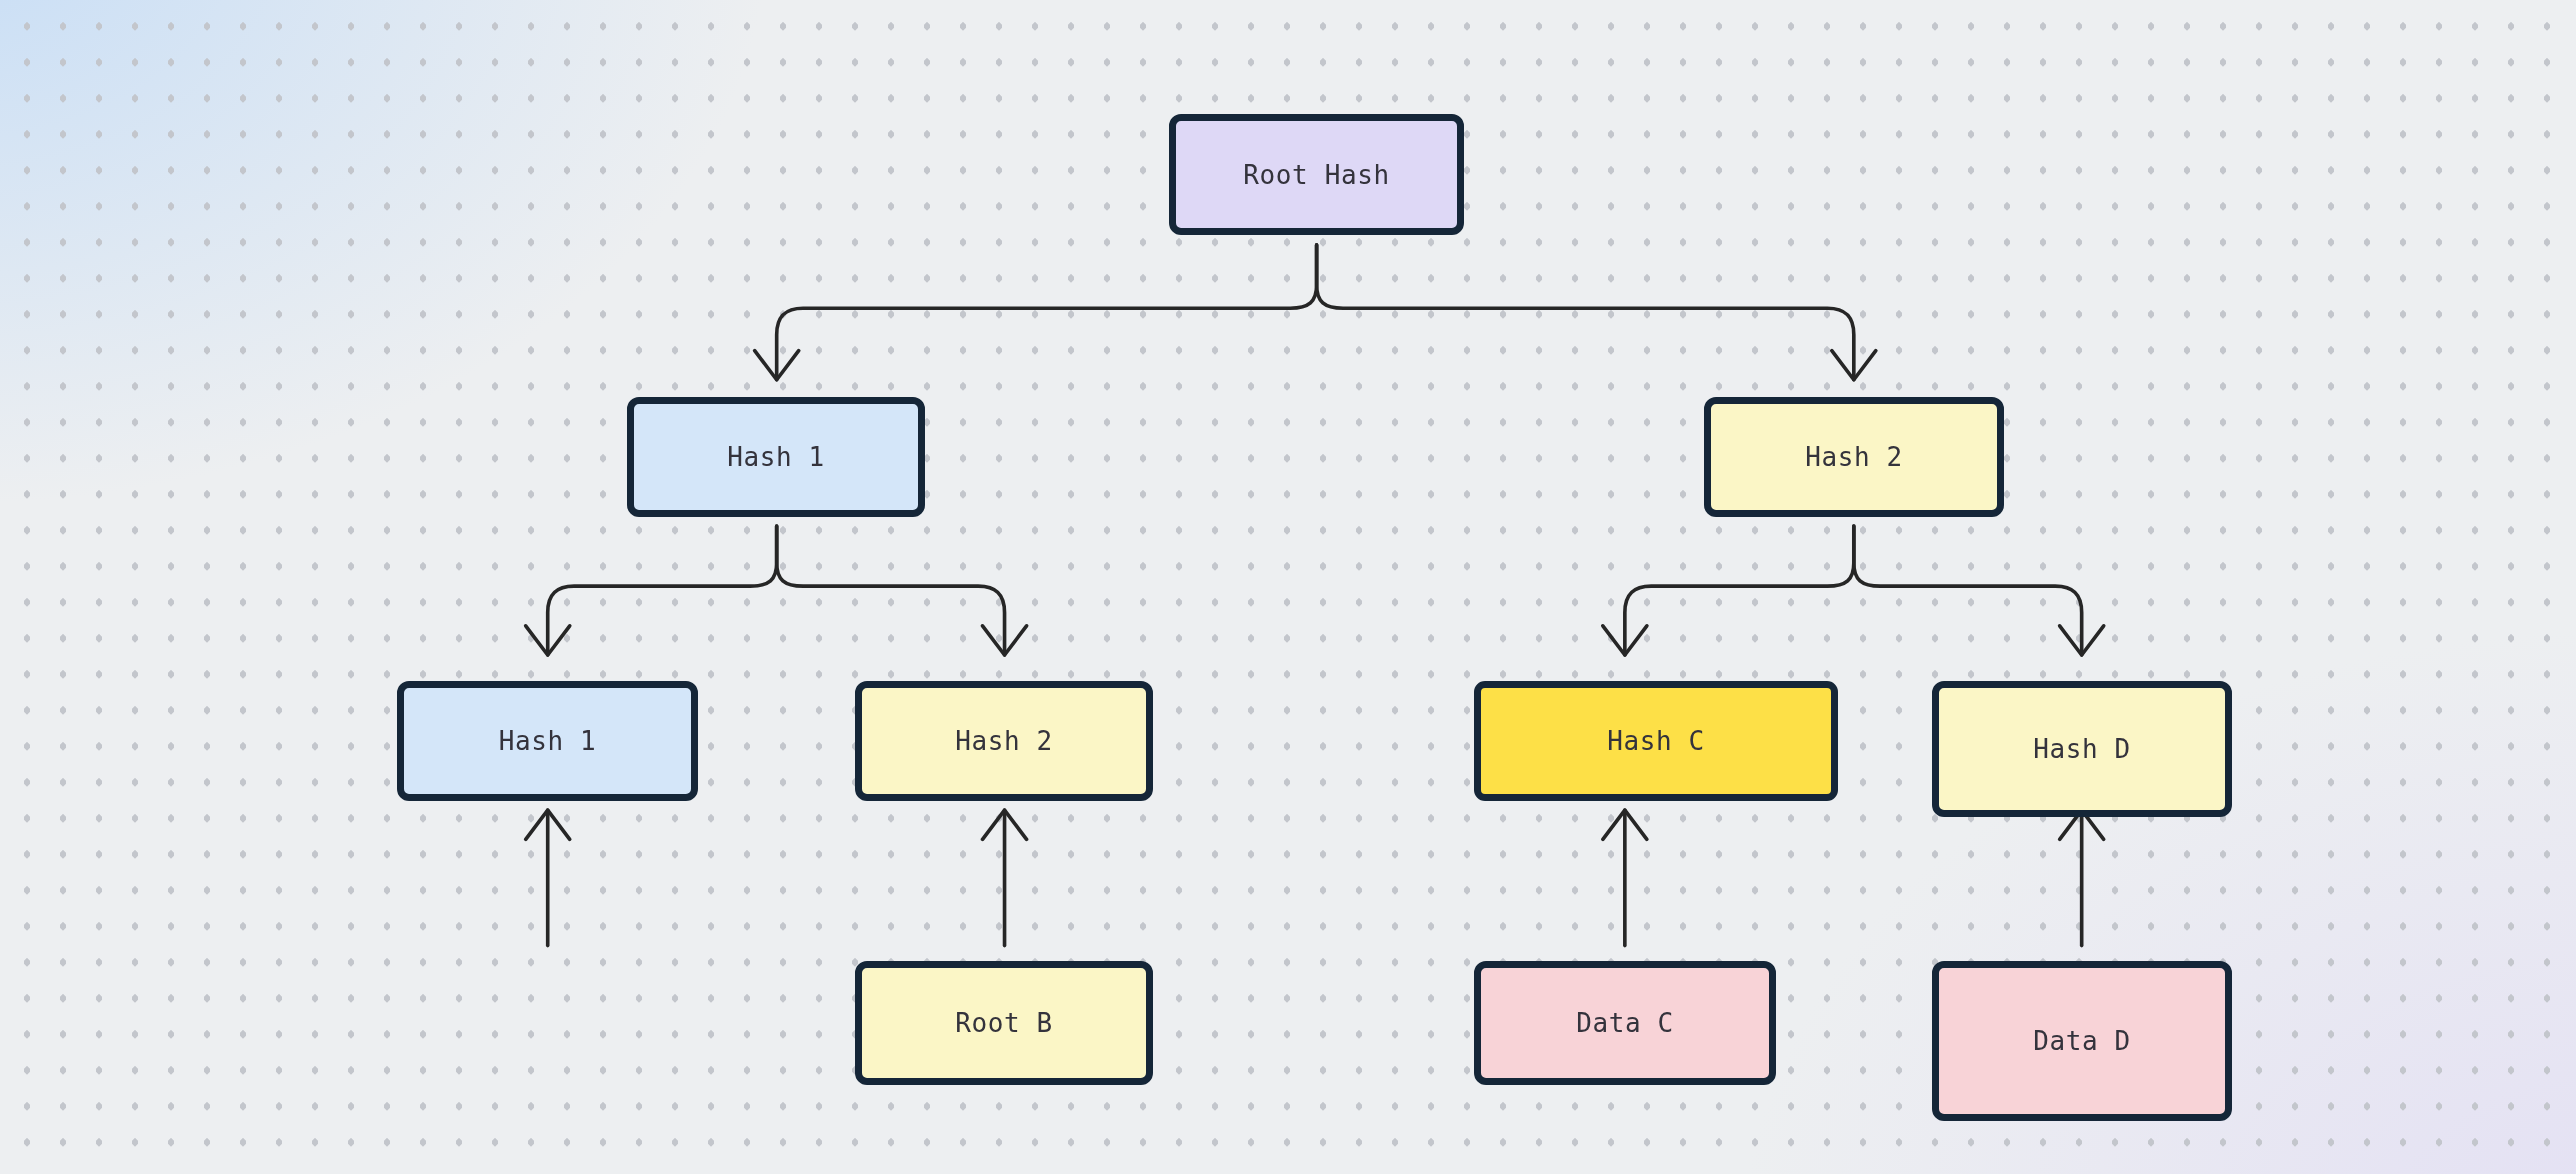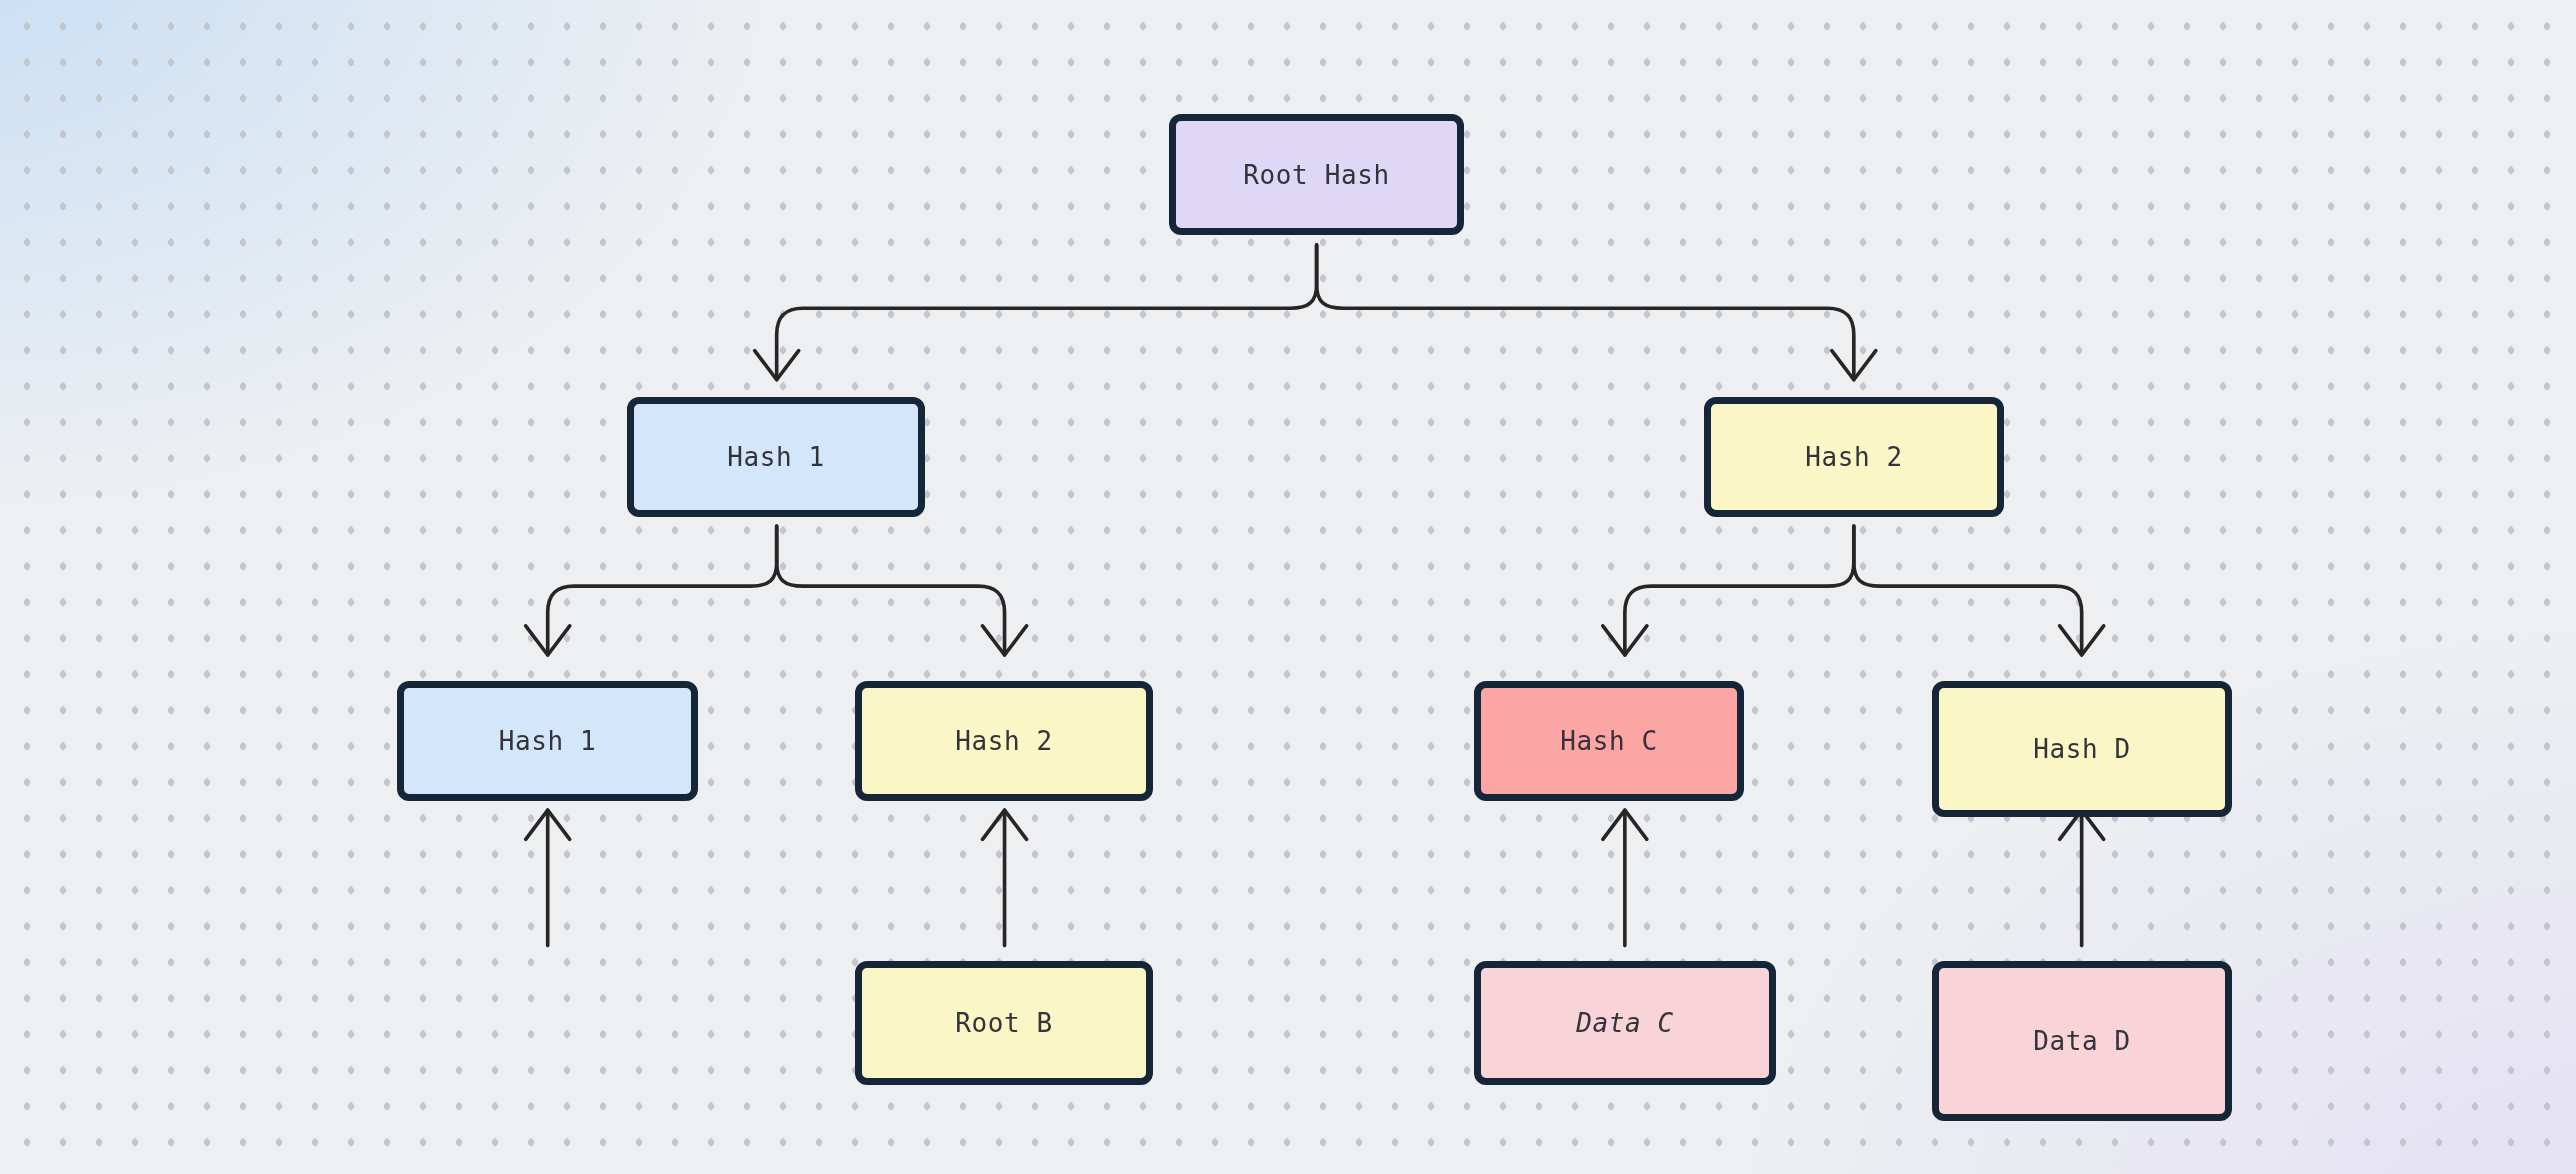--- a/index.html
+++ b/index.html
@@ -94,30 +94,30 @@
       </div>
       <div class="node" style="left: 1704px; top: 397px; width: 300px; height: 120px; background: rgb(251, 246, 198);">
         <span class="label">Hash 2</span>
       </div>
       <div class="node" style="left: 397px; top: 681px; width: 301px; height: 120px; background: rgb(212, 230, 249);">
         <span class="label">Hash 1</span>
       </div>
       <div class="node" style="left: 855px; top: 681px; width: 298px; height: 120px; background: rgb(251, 246, 198);">
         <span class="label">Hash 2</span>
       </div>
-      <div class="node" style="left: 1474px; top: 681px; width: 270px; height: 120px; background: #fca5a5;">
+      <div class="node" style="left: 1474px; top: 681px; width: 364px; height: 120px; background: #fde047; border-radius: 11px;">
         <span class="label">Hash C</span>
       </div>
       <div class="node" style="left: 1932px; top: 681px; width: 300px; height: 136px; background: rgb(251, 246, 198);">
         <span class="label">Hash D</span>
       </div>
       <div class="node" style="left: 855px; top: 961px; width: 298px; height: 124px; background: rgb(251, 246, 198);">
         <span class="label">Root B</span>
       </div>
-      <div class="node" style="left: 1474px; top: 961px; width: 302px; height: 124px; background: rgb(248, 211, 215); font-style: italic;">
+      <div class="node" style="left: 1474px; top: 961px; width: 302px; height: 124px; background: rgb(248, 211, 215);">
         <span class="label">Data C</span>
       </div>
       <div class="node" style="left: 1932px; top: 961px; width: 300px; height: 160px; background: rgb(248, 211, 215);">
         <span class="label">Data D</span>
       </div>
     </div>
 </div>
 
 
 </body></html>

